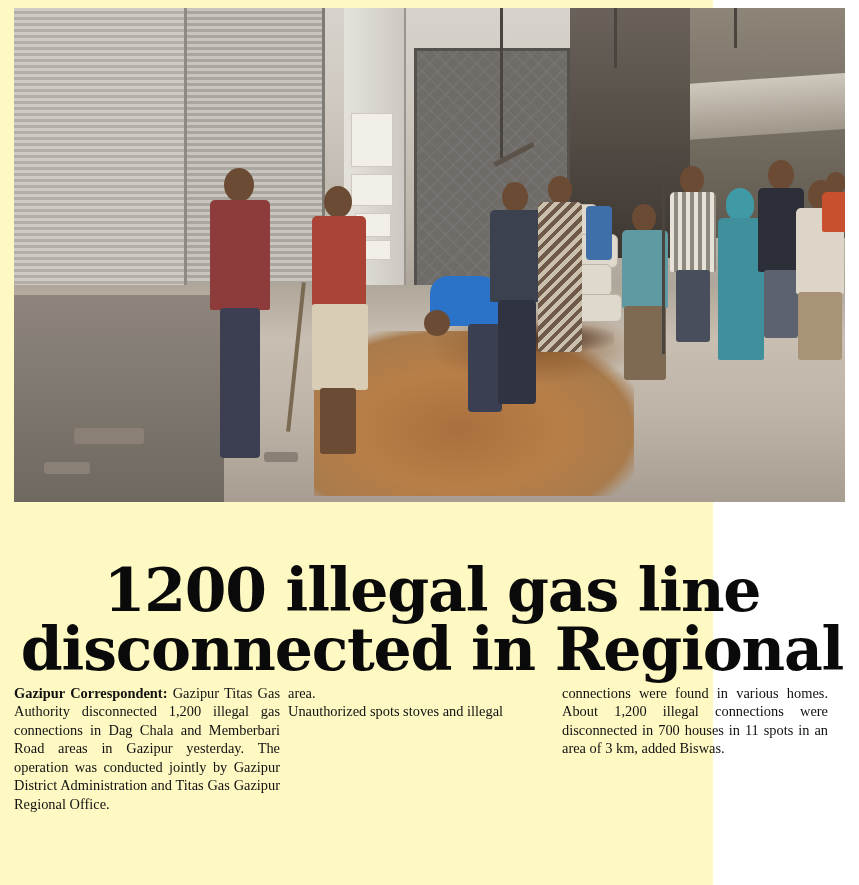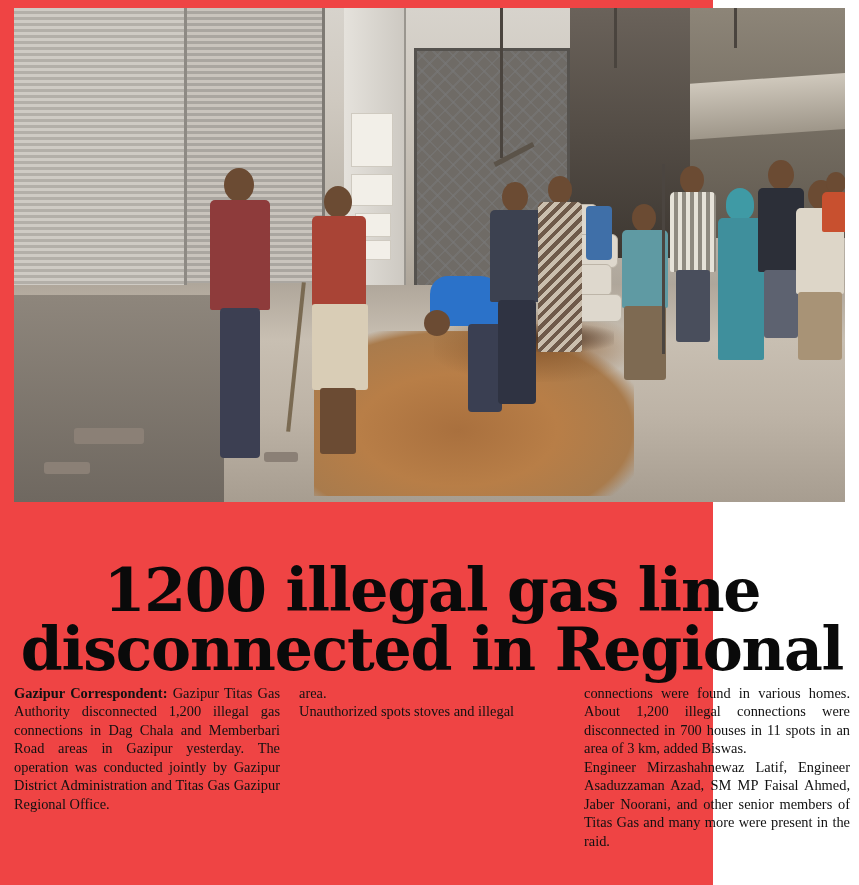--- a/index.html
+++ b/index.html
@@ -10,21 +10,21 @@
   body {
     width: 859px;
     height: 885px;
     font-family: "Liberation Serif", serif;
     overflow: hidden;
   }
   .page {
     position: relative;
     width: 713px;
     height: 885px;
-    background: #ef4444;
+    background: #fef9c3;
   }
 
   
   .photo {
     position: absolute;
     left: 14px;
     top: 8px;
     width: 831px;
     height: 494px;
     overflow: hidden;
@@ -128,21 +128,21 @@
   }
   .headline .l2 { display: block; }
 
   
   .columns {
     position: absolute;
     left: 14px;
     top: 684px;
     width: 836px;
     display: flex;
-    gap: 19px;
+    gap: 8px;
   }
   .col {
     width: 266px;
     font-family: "Liberation Serif", serif;
     font-size: 14.4px;
     line-height: 1.28;
     text-align: justify;
     text-justify: inter-word;
     color: #111;
   }
@@ -272,18 +272,17 @@
       <p class="hyph"><span class="byline">Gazipur Correspondent:</span>&nbsp;<span>Gazipur Titas Gas Authority disconnected 1,200 illegal gas connections in Dag Chala and Memberbari Road areas in Gazipur yesterday. The operation was conducted jointly by Gazipur District Administration and Titas Gas Gazipur Regional Office.</span></p>
     </div>
 
     <div class="col">
       <p>area.</p>
       <p class="hyph">Unauthorized spots stoves and illegal</p>
     </div>
 
     <div class="col">
       <p class="hyph">connections were found in various homes. About 1,200 illegal connections were disconnected in 700 houses in 11 spots in an area of 3 km, added Biswas.</p>
-      <p class="hyph">Engineer Mirzashahnewaz Latif, Engineer Asaduzzaman Azad, SM MP Faisal Ahmed, Jaber Noorani, and other senior members of Titas Gas and many more were present in the raid.</p>
     </div>
 
   </div>
 
 </div>
 
 </body></html>

